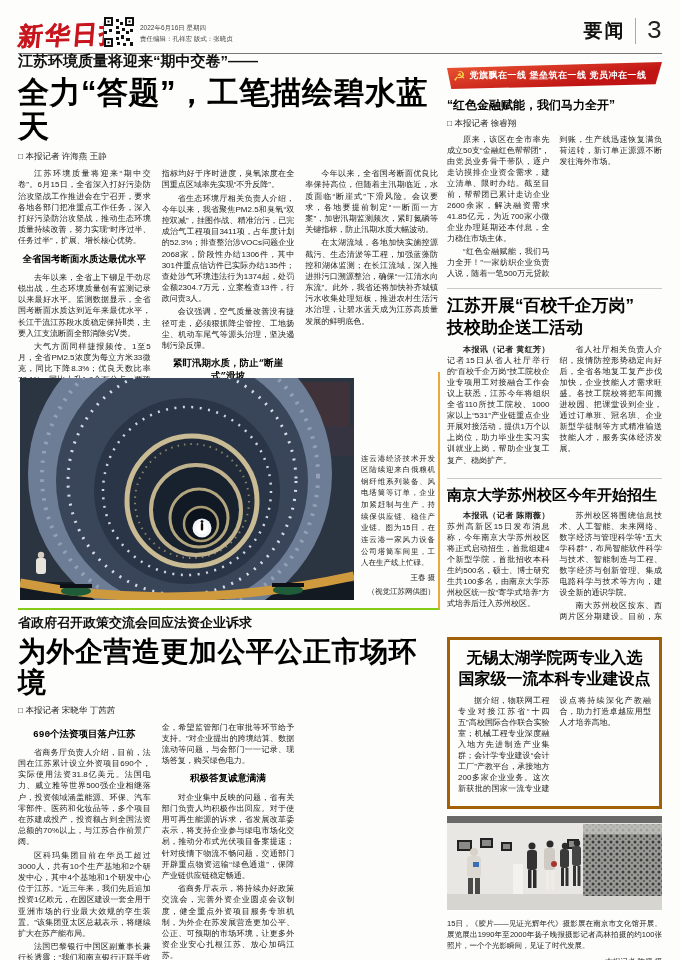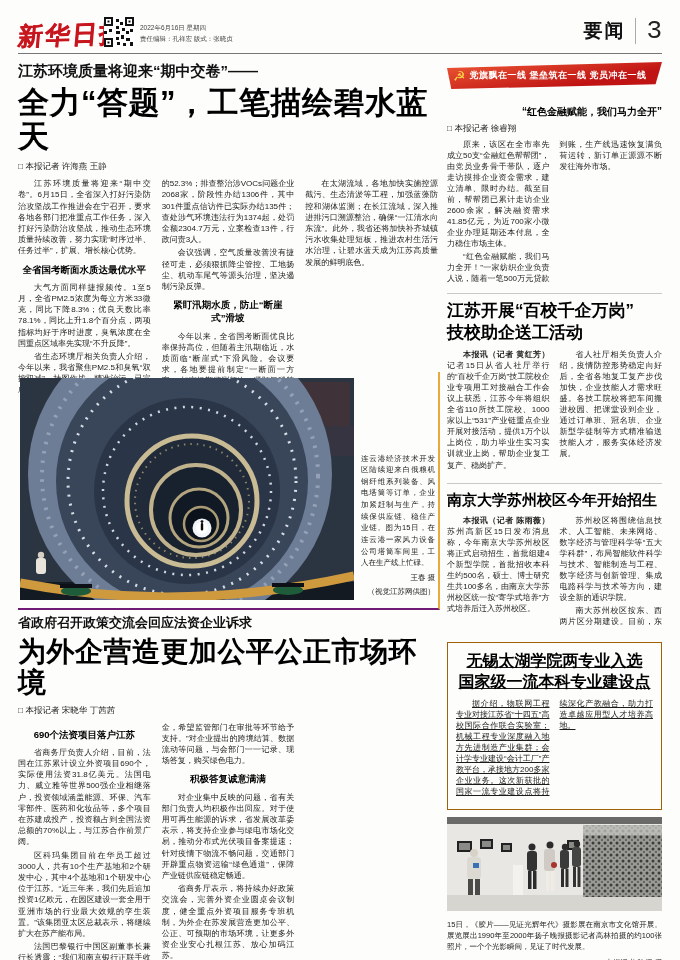--- a/index.html
+++ b/index.html
@@ -19,53 +19,53 @@
   
   .kicker{font-weight:900;color:#111;}
   .byline{font-size:8.5px;color:#222;}
   .cols3{column-count:3;column-gap:11px;column-fill:auto;overflow:hidden;
          font-size:8px;line-height:1.4;text-align:justify;}
   .cols2{column-count:2;column-gap:10px;column-fill:auto;overflow:hidden;
          font-size:8px;line-height:1.38;text-align:justify;}
   .cols3 p,.cols2 p{margin:0 0 2px 0;text-indent:2em;}
   .runin{font-weight:bold;}
   .subhead{font-weight:bold;text-align:center;font-size:9.5px;margin:6px 0;text-indent:0;
-           break-inside:avoid;color:#000;}
+           break-inside:avoid;color:#000;font-family:Liberation Mono, monospace;}
   .rule{border-top:1px solid #c9c9c9;margin:6px 0;}
   
-  .lead{position:absolute;left:18px;top:62px;width:420px;}
+  .lead{position:absolute;left:18px;top:52px;width:420px;}
   .lead .kicker{font-size:15px;}
   .lead-headline{font-size:31px;font-weight:900;letter-spacing:0.5px;color:#000;margin:5px 0 7px 0;line-height:1.1;}
   .lead-body{height:222px;margin-top:5px;}
   
   .photo-blk{position:absolute;left:18px;top:372px;width:420px;height:236px;
-             border-right:2px solid #e9a93f;border-bottom:2px solid #701a75;display:flex;}
+             border-right:2px solid #e9a93f;border-bottom:2px solid #84cc16;display:flex;}
   .photo-blk svg{display:block;margin:6px 0 0 2px;}
   .photo-cap{flex:1;display:flex;flex-direction:column;justify-content:flex-end;
              padding:0 3px 10px 7px;font-size:7.5px;line-height:1.55;text-align:justify;color:#222;}
   .photo-credit{text-align:right;margin-top:3px;}
   
   .policy{position:absolute;left:18px;top:614px;width:420px;}
   .policy .kicker{font-size:13px;}
   .policy-headline{font-size:28px;font-weight:900;letter-spacing:0.5px;color:#000;margin:5px 0 6px 0;line-height:1.1;}
   .policy-body{height:266px;margin-top:5px;}
   
   .rcol{position:absolute;left:447px;top:62px;width:215px;}
   .banner{position:relative;height:27px;background:linear-gradient(170deg,#ee5a35,#c01414 70%);
           clip-path:polygon(0 22%,100% 0,97% 82%,2% 100%);display:flex;align-items:center;
           padding:0 6px;box-sizing:border-box;}
   .banner .emblem{font-size:14px;color:#ffd54a;margin-right:4px;}
   .banner .banner-text{font-size:9px;font-weight:900;color:#fff;letter-spacing:0.5px;white-space:nowrap;text-align:right;}
-  .fin-headline{font-size:10px;font-weight:900;text-align:right;color:#000;margin:16px 0 4px 0;}
+  .fin-headline{font-size:12px;font-weight:900;text-align:left;color:#000;margin:8px 0 4px 0;}
   .fin-body{height:148px;margin-top:4px;}
   .r-headline{font-size:17px;font-weight:900;color:#000;line-height:1.3;margin:2px 0 5px 0;}
   .r-headline2{font-size:15px;font-weight:900;color:#000;line-height:1.3;margin:2px 0 5px 0;}
   .tech-body{height:128px;}
   .nju-body{height:120px;}
-  .wuxi-box{border:1px solid #a16207;padding:7px 8px;margin-top:7px;text-decoration:underline;}
+  .wuxi-box{border:3px solid #a16207;padding:7px 8px;margin-top:7px;}
   .wuxi-head{font-size:16px;font-weight:900;text-align:center;line-height:1.35;color:#000;}
   .wuxi-body{height:104px;margin-top:5px;}
   .gal{margin-top:7px;}
   .gal-cap{font-size:7.5px;line-height:1.5;text-align:justify;color:#222;margin-top:4px;}
   .gal-credit{text-align:right;}
 </style>
 </head>
 <body>
 
 <div class="page">
@@ -110,20 +110,21 @@
   </div>
   <div class="hdr-rule"></div>
 
   <div class="lead">
     <div class="kicker">江苏环境质量将迎来“期中交卷”——</div>
     <div class="lead-headline">全力“答题”，工笔描绘碧水蓝天</div>
     <div class="byline">□ 本报记者 许海燕 王静</div>
     <div class="cols3 lead-body">
       <p>江苏环境质量将迎来“期中交卷”。6月15日，全省深入打好污染防治攻坚战工作推进会在宁召开，要求各地各部门把准重点工作任务，深入打好污染防治攻坚战，推动生态环境质量持续改善，努力实现“时序过半、任务过半”，扩展、增长核心优势。</p>
       <div class="subhead">全省国考断面水质达最优水平</div>
+      <p>去年以来，全省上下铆足干劲尽锐出战，生态环境质量创有监测记录以来最好水平。监测数据显示，全省国考断面水质达到近年来最优水平，长江干流江苏段水质稳定保持Ⅱ类，主要入江支流断面全部消除劣Ⅴ类。</p>
       <p>大气方面同样捷报频传。1至5月，全省PM2.5浓度为每立方米33微克，同比下降8.3%；优良天数比率78.1%，同比上升1.8个百分点，两项指标均好于序时进度，臭氧浓度在全国重点区域率先实现“不升反降”。</p>
       <p>省生态环境厅相关负责人介绍，今年以来，我省聚焦PM2.5和臭氧“双控双减”，挂图作战、精准治污，已完成治气工程项目3411项，占年度计划的52.3%；排查整治涉VOCs问题企业2068家，阶段性办结1306件，其中301件重点信访件已实际办结135件；查处涉气环境违法行为1374起，处罚金额2304.7万元，立案检查13件，行政问责3人。</p>
       <p>会议强调，空气质量改善没有捷径可走，必须狠抓降尘管控、工地扬尘、机动车尾气等源头治理，坚决遏制污染反弹。</p>
       <div class="subhead">紧盯汛期水质，防止“断崖式”滑坡</div>
       <p>今年以来，全省国考断面优良比率保持高位，但随着主汛期临近，水质面临“断崖式”下滑风险。会议要求，各地要提前制定“一断面一方案”，加密汛期监测频次，紧盯氮磷等关键指标，防止汛期水质大幅波动。</p>
       <p>在太湖流域，各地加快实施控源截污、生态清淤等工程，加强蓝藻防控和湖体监测；在长江流域，深入推进排污口溯源整治，确保“一江清水向东流”。此外，我省还将加快补齐城镇污水收集处理短板，推进农村生活污水治理，让碧水蓝天成为江苏高质量发展的鲜明底色。</p>
     </div>
   </div>
 
   <div class="photo-blk">

